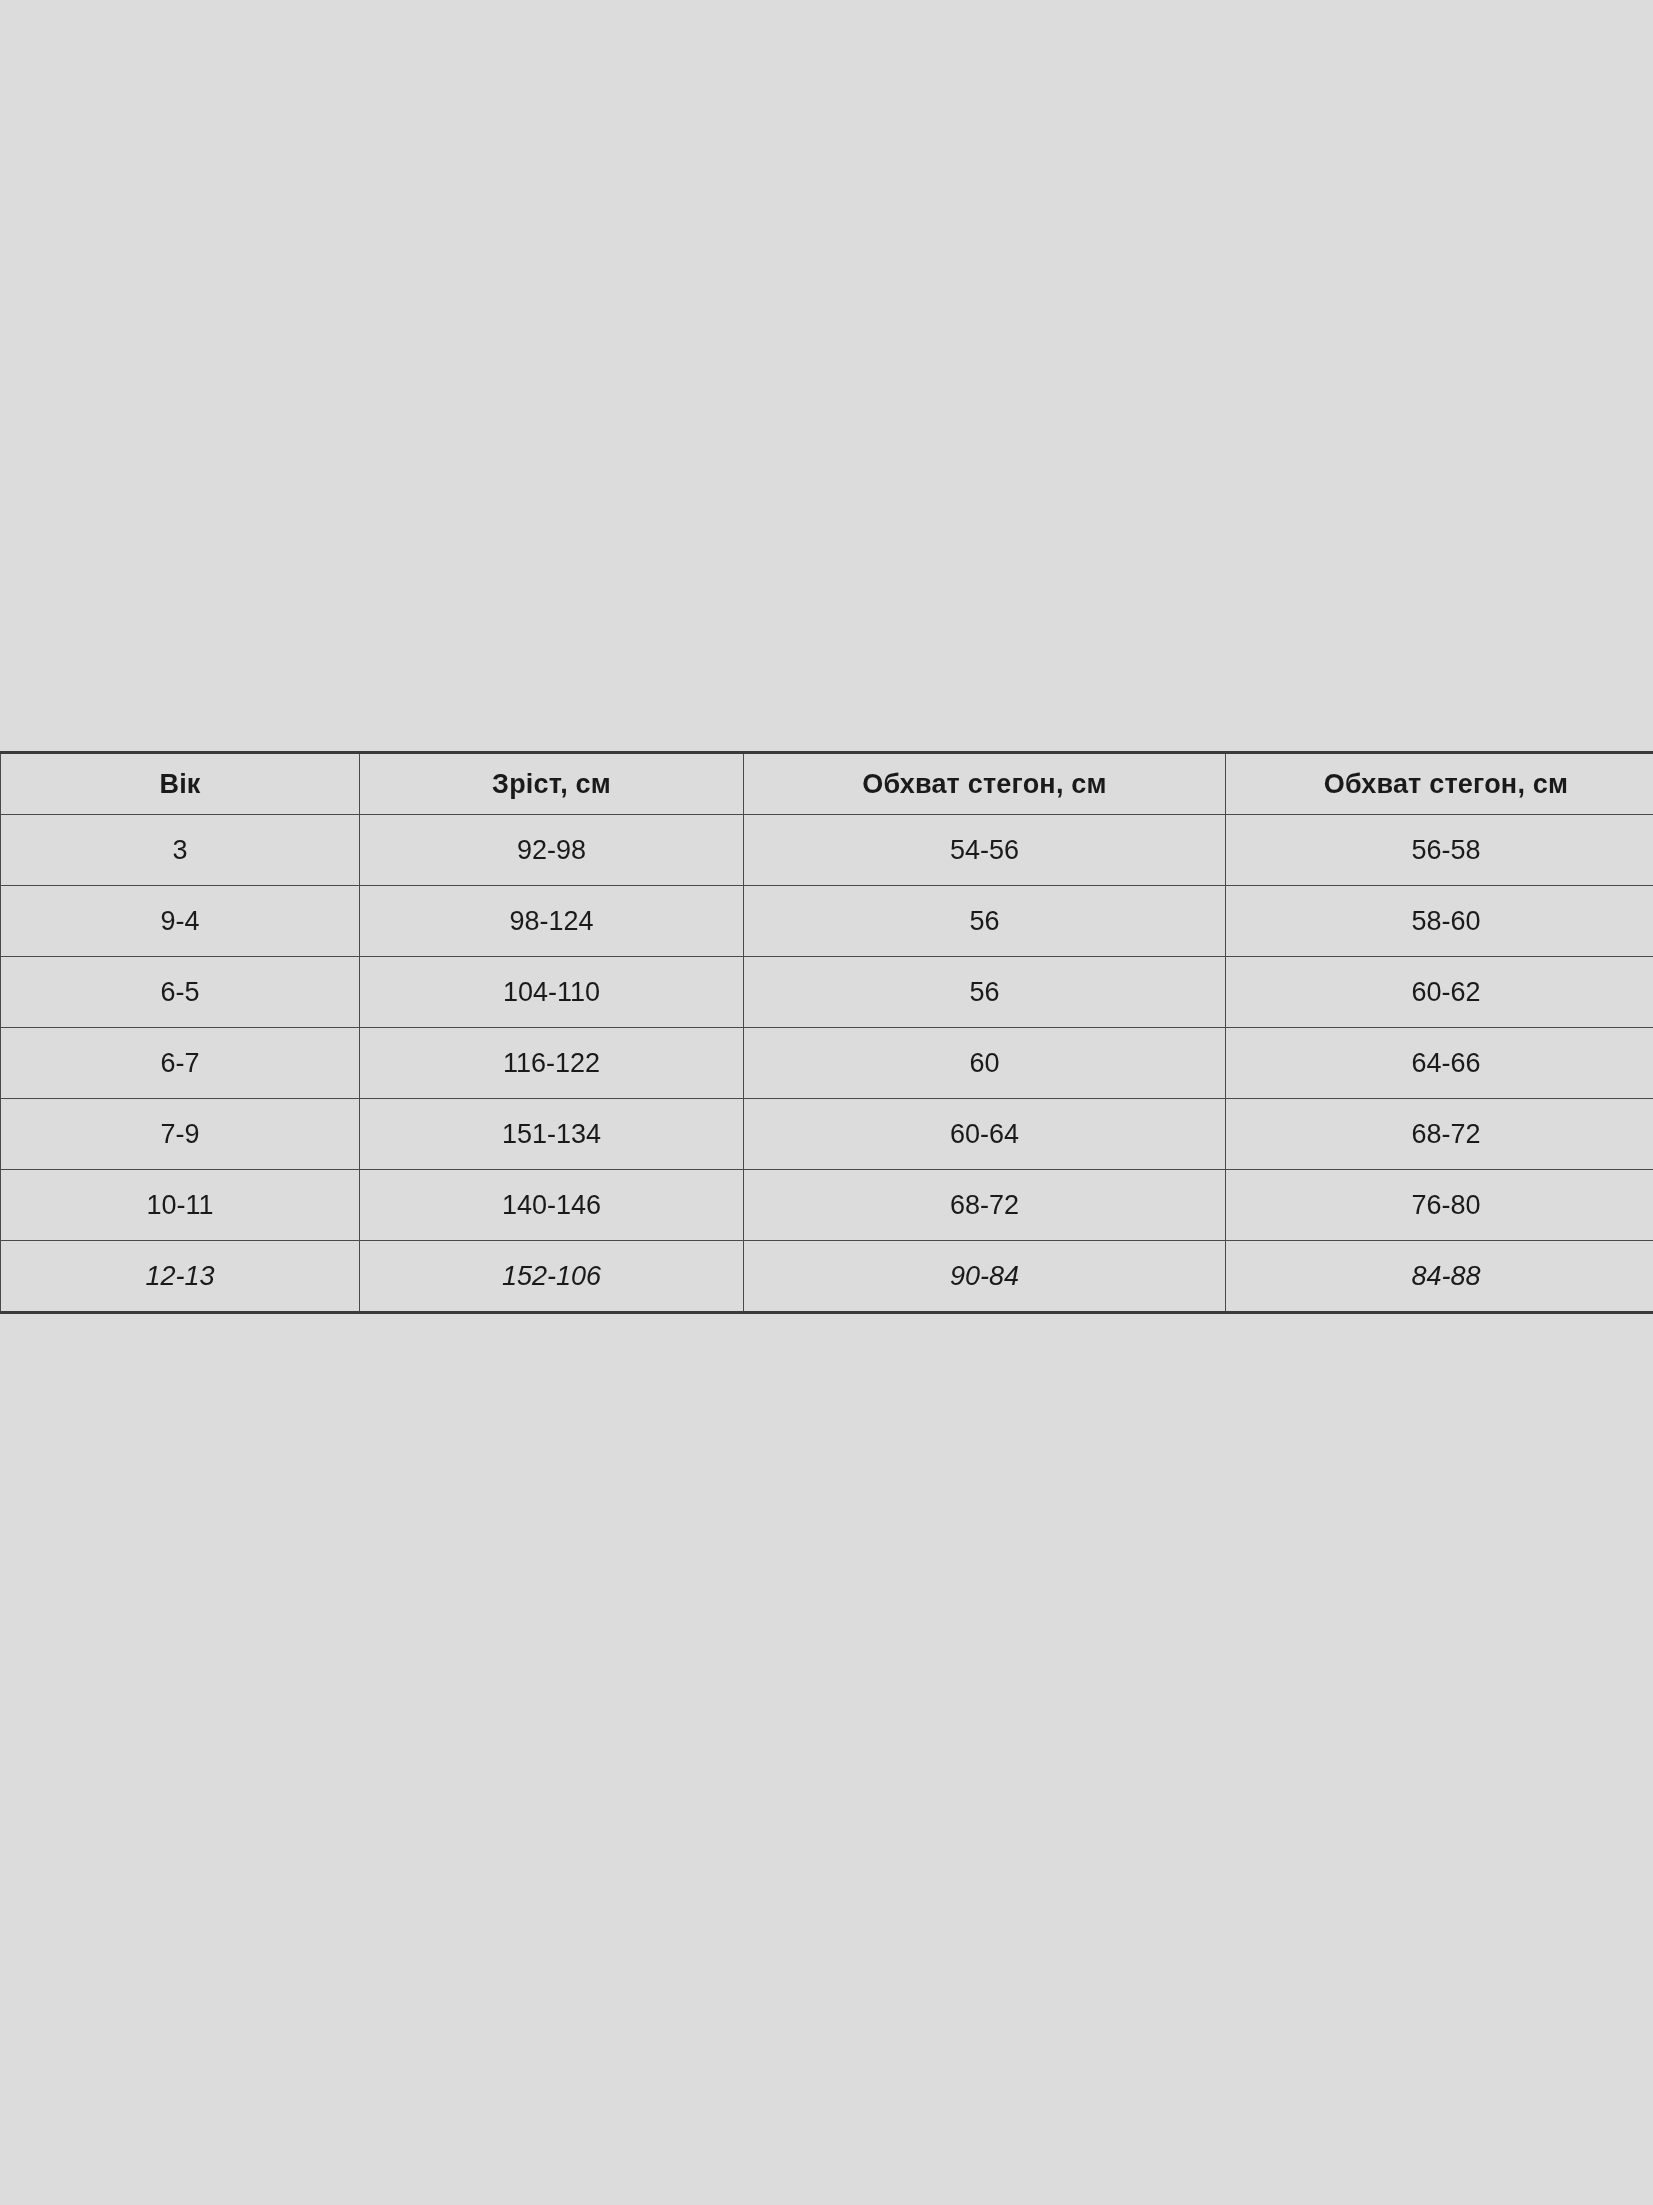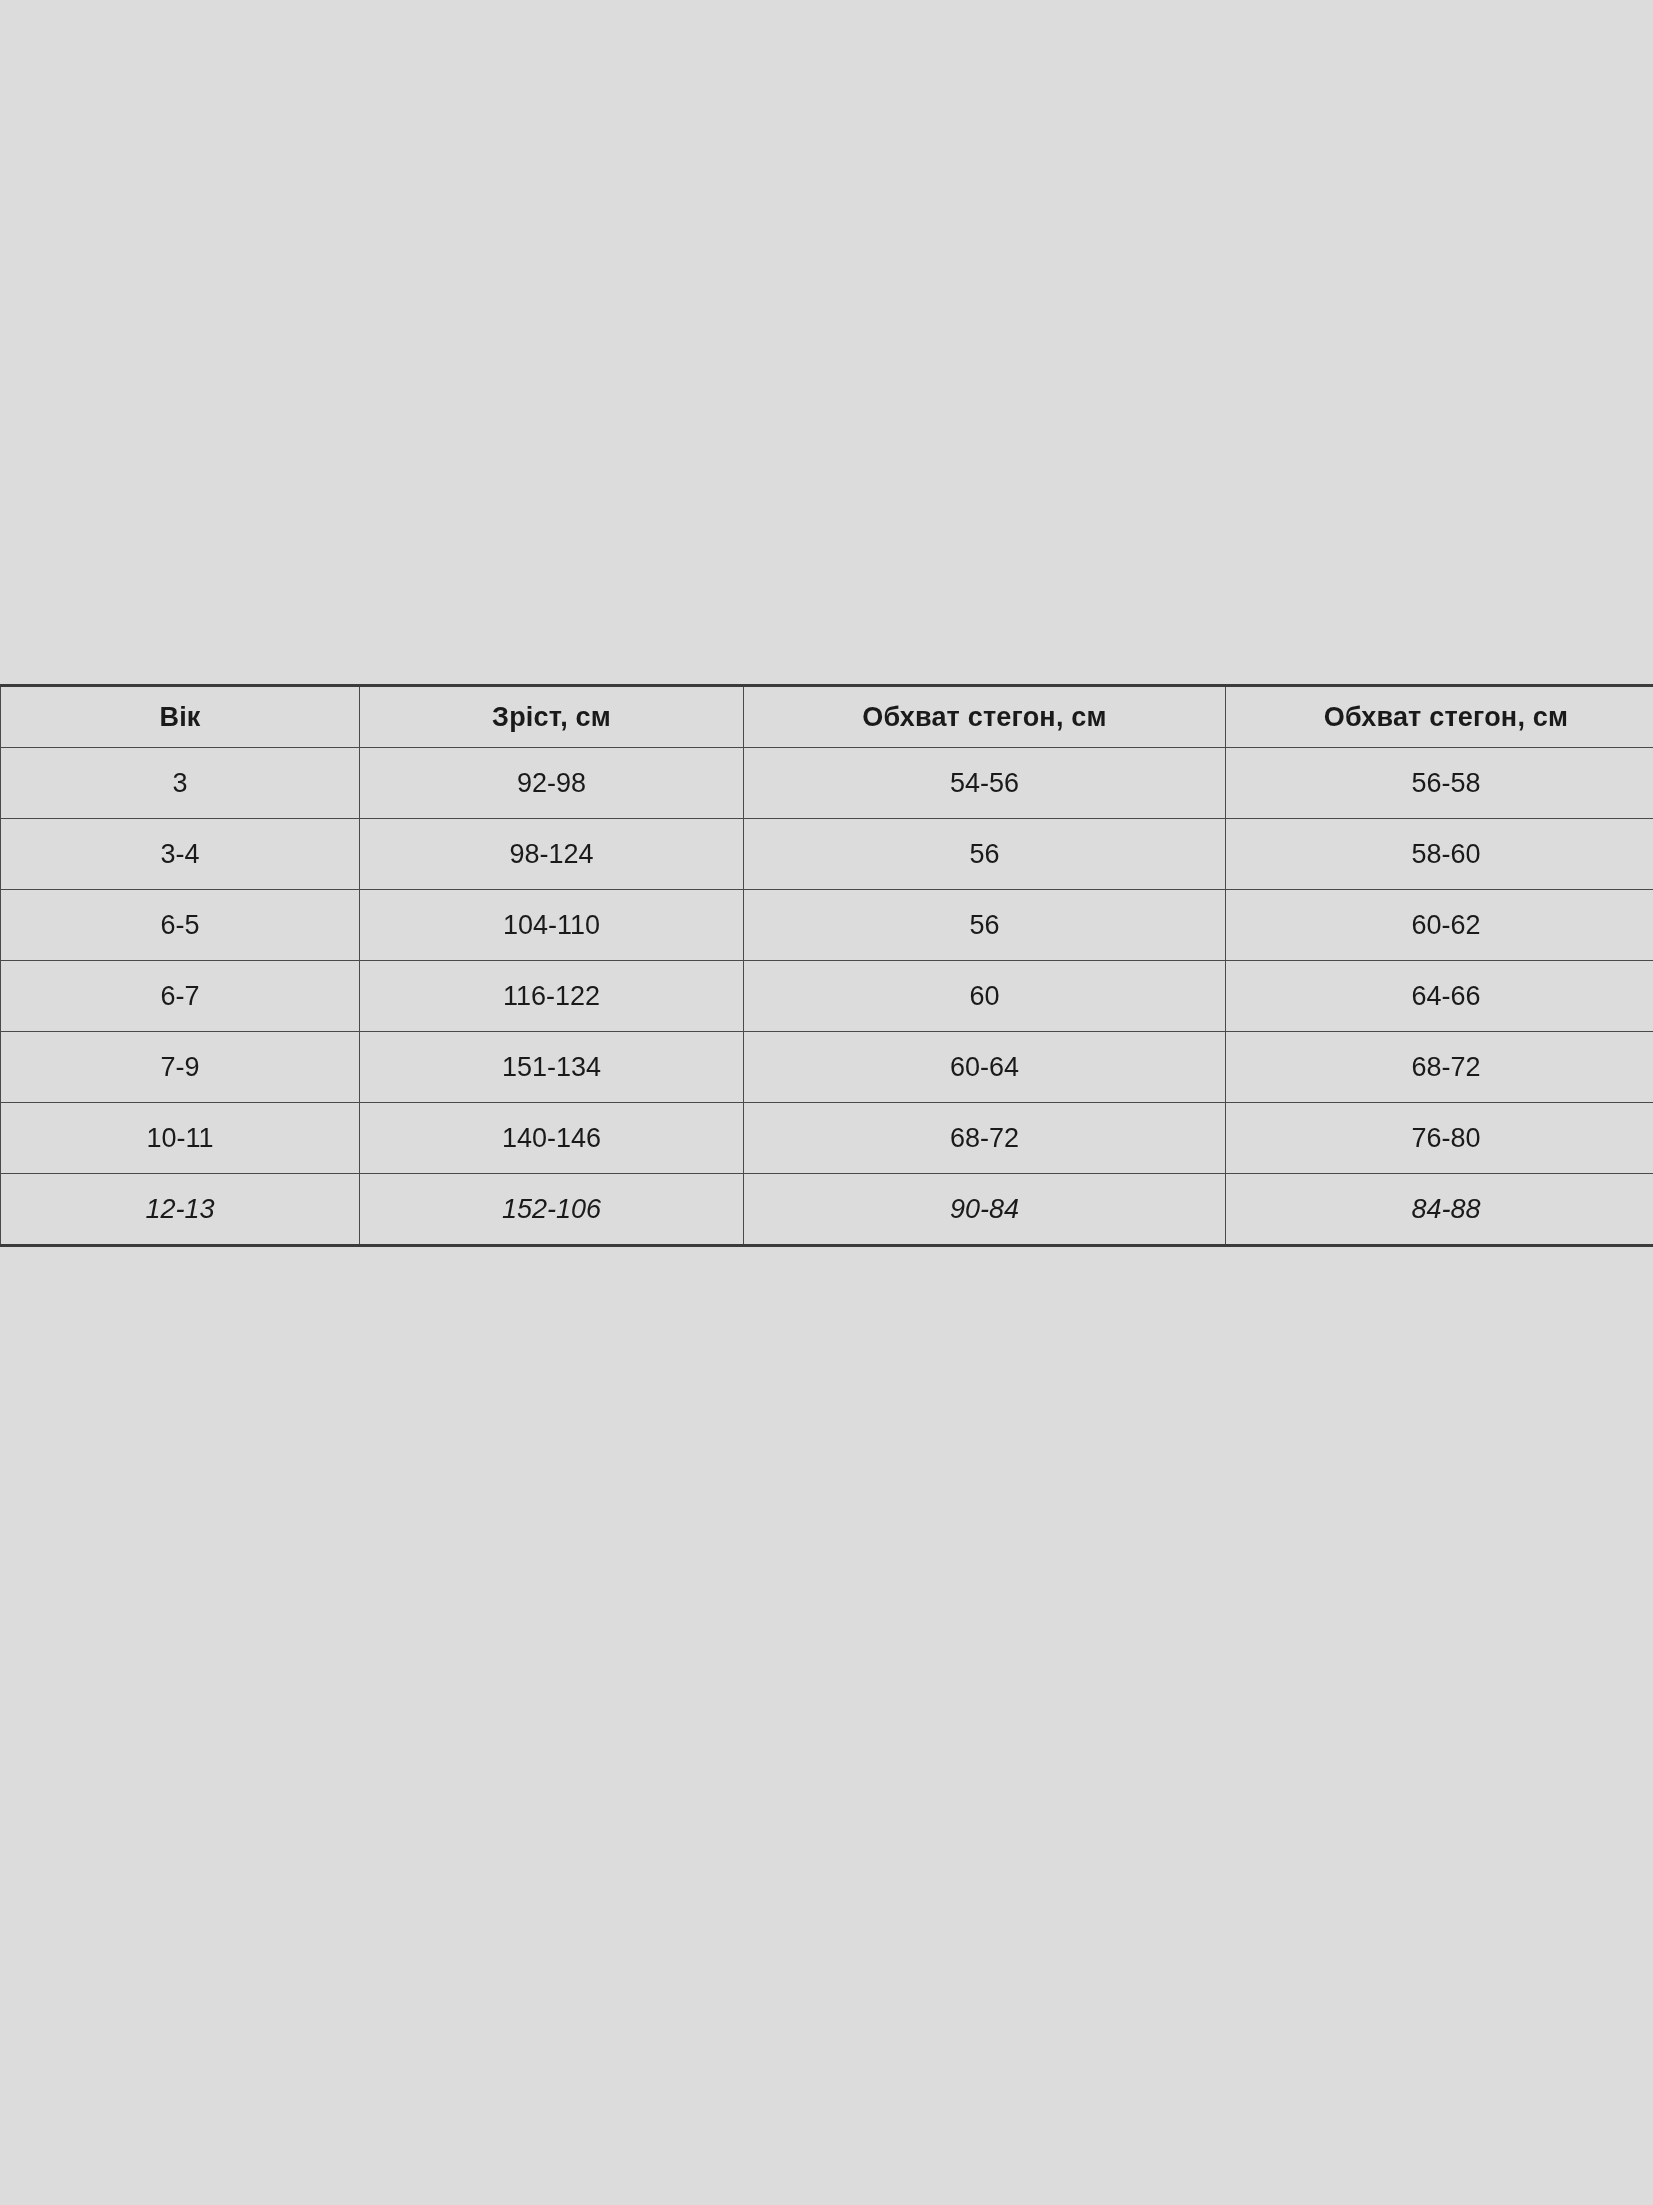--- a/index.html
+++ b/index.html
@@ -15,21 +15,21 @@
     overflow: hidden;
     position: relative;
   }
   #page {
     position: absolute;
     inset: 0;
     background: #dcdcdc;
   }
   .table-wrap {
     position: absolute;
-    top: 684px;
+    top: 751px;
     left: 0;
     width: 1640px;
   }
   table.size-table {
     border-collapse: collapse;
     width: 1666px;           
     margin-left: 0;
     table-layout: fixed;
     background: #dcdcdc;
   }
@@ -91,21 +91,21 @@
         </tr>
       </thead>
       <tbody>
         <tr>
           <td>3</td>
           <td>92-98</td>
           <td>54-56</td>
           <td>56-58</td>
         </tr>
         <tr>
-          <td>3-4</td>
+          <td>9-4</td>
           <td>98-124</td>
           <td>56</td>
           <td>58-60</td>
         </tr>
         <tr>
           <td>6-5</td>
           <td>104-110</td>
           <td>56</td>
           <td>60-62</td>
         </tr>

